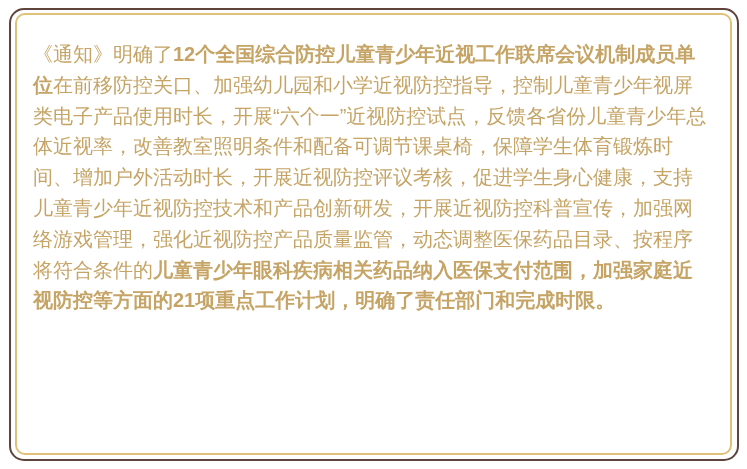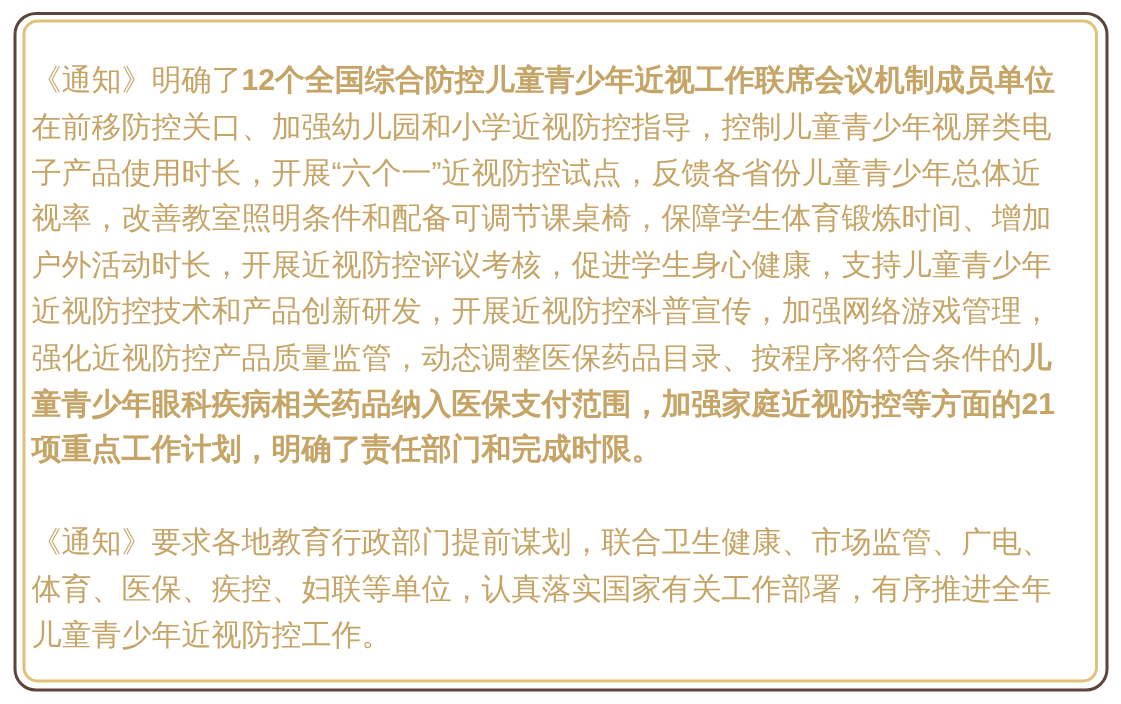--- a/index.html
+++ b/index.html
@@ -22,21 +22,21 @@
     border:2px solid var(--outer_border);
     border-radius:15px;
     padding:3px 5px 4px 4px;
     background:var(--page_bg);
   }
   .card-inner{
     width:100%;height:100%;
     border:2px solid var(--inner_border);
     border-radius:10px;
     background:var(--card_bg);
-    padding:24px 22px 12px 4px;
+    padding:24px 22px 12px 16px;
     overflow:hidden;
   }
   .article{
     color:var(--text);
     font-size:20px;
     line-height:30.8px;
     text-align:left;
   }
   .article p{
     margin:0;
@@ -50,16 +50,15 @@
     color:var(--text);
   }
 </style>
 </head>
 <body>
 
 <div class="card">
   <div class="card-inner">
     <div class="article">
       <p><span>《通知》明确了</span><b>12个全国综合防控儿童青少年近视工作联席会议机制成员单位</b><span>在前移防控关口、加强幼儿园和小学近视防控指导，控制儿童青少年视屏类电子产品使用时长，开展“六个一”近视防控试点，反馈各省份儿童青少年总体近视率，改善教室照明条件和配备可调节课桌椅，保障学生体育锻炼时间、增加户外活动时长，开展近视防控评议考核，促进学生身心健康，支持儿童青少年近视防控技术和产品创新研发，开展近视防控科普宣传，加强网络游戏管理，强化近视防控产品质量监管，动态调整医保药品目录、按程序将符合条件的</span><b>儿童青少年眼科疾病相关药品纳入医保支付范围，加强家庭近视防控等方面的21项重点工作计划，明确了责任部门和完成时限。</b></p>
-      <p><span>《通知》要求各地教育行政部门提前谋划，联合卫生健康、市场监管、广电、体育、医保、疾控、妇联等单位，认真落实国家有关工作部署，有序推进全年儿童青少年近视防控工作。</span></p>
     </div>
   </div>
 </div>
 
 </body></html>

